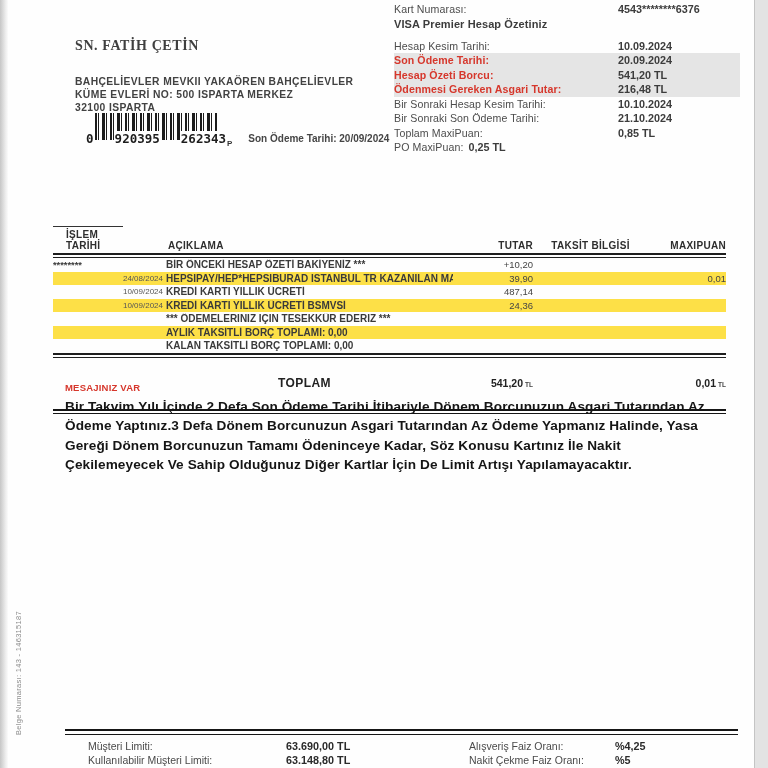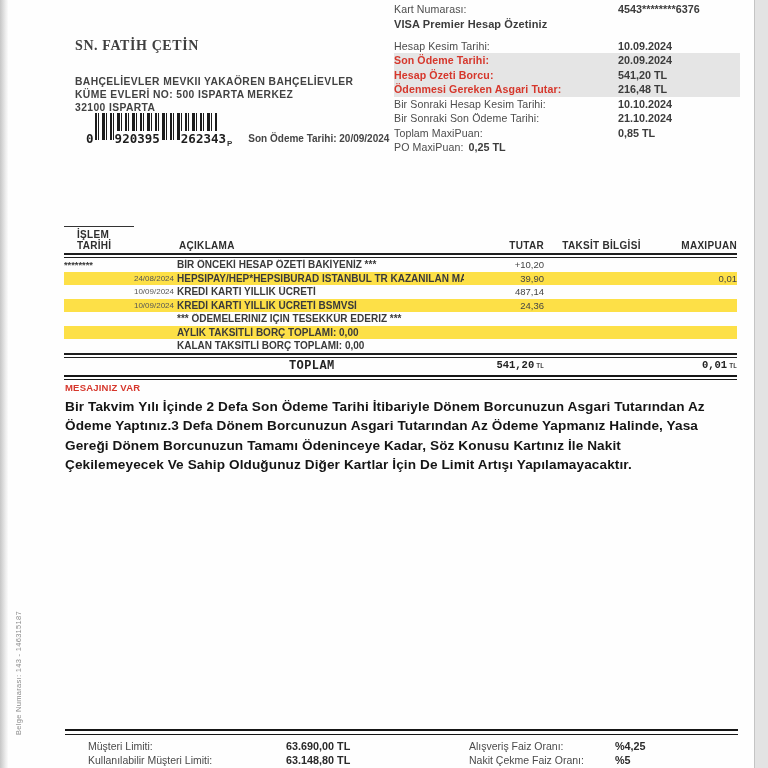--- a/index.html
+++ b/index.html
@@ -35,38 +35,38 @@
   .summary{position:absolute;left:394px;top:2px;width:346px;}
   .srow{display:flex;align-items:center;height:14.5px;}
   .srow.hl{background:#e5e5e5;}
   .slbl{width:224px;font-size:10.6px;color:#4c4c4c;letter-spacing:.1px;}
   .slbl.red{color:#d6372c;font-weight:bold;}
   .sval{font-size:10.8px;font-weight:bold;color:#3c3c3c;}
   .srow.inline .slbl{width:auto;margin-right:5px;}
   .s-title{font-size:11px;font-weight:bold;color:#3c3c3c;
            margin:1px 0 9px 0;letter-spacing:.1px;}
   
-  .txn{position:absolute;left:64px;top:226px;width:673px;}
+  .txn{position:absolute;left:53px;top:226px;width:673px;}
   .t-topline{width:70px;border-top:1.3px solid #333;margin-bottom:2px;}
   .t-head{display:flex;align-items:flex-end;font-weight:bold;color:#2e2e2e;
           font-size:10px;letter-spacing:.3px;padding-bottom:2px;}
   .c-date{width:110px;} .c-desc{width:290px;} .c-amt{width:80px;text-align:right;}
   .c-inst{width:115px;text-align:center;} .c-pts{width:78px;text-align:right;}
   .t-head .c-date{padding-left:13px;box-sizing:border-box;line-height:11px;}
   .t-head .c-desc{padding-left:5px;box-sizing:border-box;}
   .dline{border-top:2px solid #1e1e1e;border-bottom:1px solid #1e1e1e;height:2px;}
   .trow{display:flex;align-items:center;height:13.5px;}
   .trow.shaded{background:#fde047;}
   .trow .c-date{text-align:right;font-size:8px;font-weight:500;color:#555;box-sizing:border-box;}
   .trow .c-date.left{text-align:left;font-size:9.3px;font-weight:600;color:#3a3a3a;}
   .trow .c-desc{padding-left:3px;box-sizing:border-box;font-size:10px;font-weight:600;
                 color:#3a3a3a;white-space:nowrap;overflow:hidden;}
   .trow .c-amt{font-size:9.5px;color:#444;}
   .trow .c-pts{font-size:9.5px;color:#444;}
-  .t-total{display:flex;align-items:flex-start;height:15px;margin:1px 0;font-family:Liberation Mono, monospace;}
+  .t-total{display:flex;align-items:center;height:15px;margin:18px 0;}
   .t-total .lbl{width:290px;padding-left:115px;box-sizing:border-box;font-size:12px;
                 font-weight:bold;color:#222;letter-spacing:.4px;}
   .t-total .c-date{width:110px;}
   .t-total .amt{width:80px;text-align:right;font-size:10.5px;font-weight:bold;color:#222;}
   .unit{font-size:6.5px;font-weight:bold;color:#444;margin-left:2px;}
   .dline.thick{border-top:2.5px solid #161616;border-bottom:1.5px solid #161616;height:2.5px;}
   
   .message{position:absolute;left:65px;top:382px;width:650px;}
   .msg-title{font-size:9.5px;font-weight:bold;color:#d6372c;letter-spacing:.2px;}
   .msg-body{margin-top:4px;width:645px;font-size:13.6px;font-weight:600;color:#151515;

